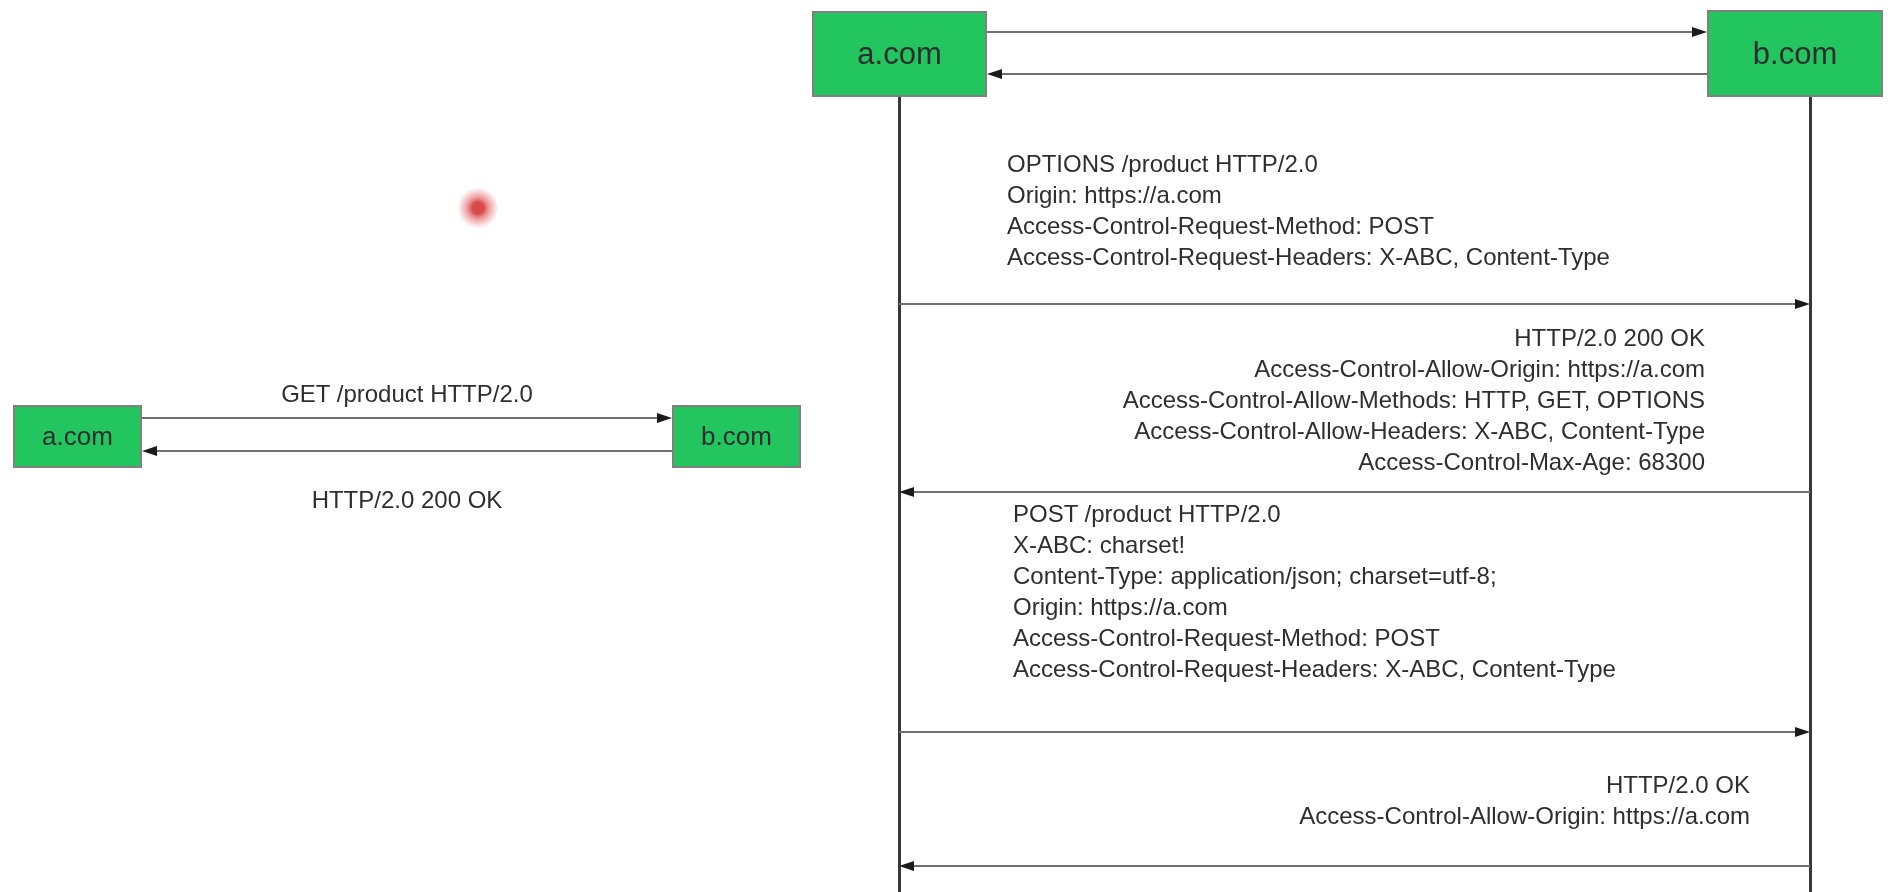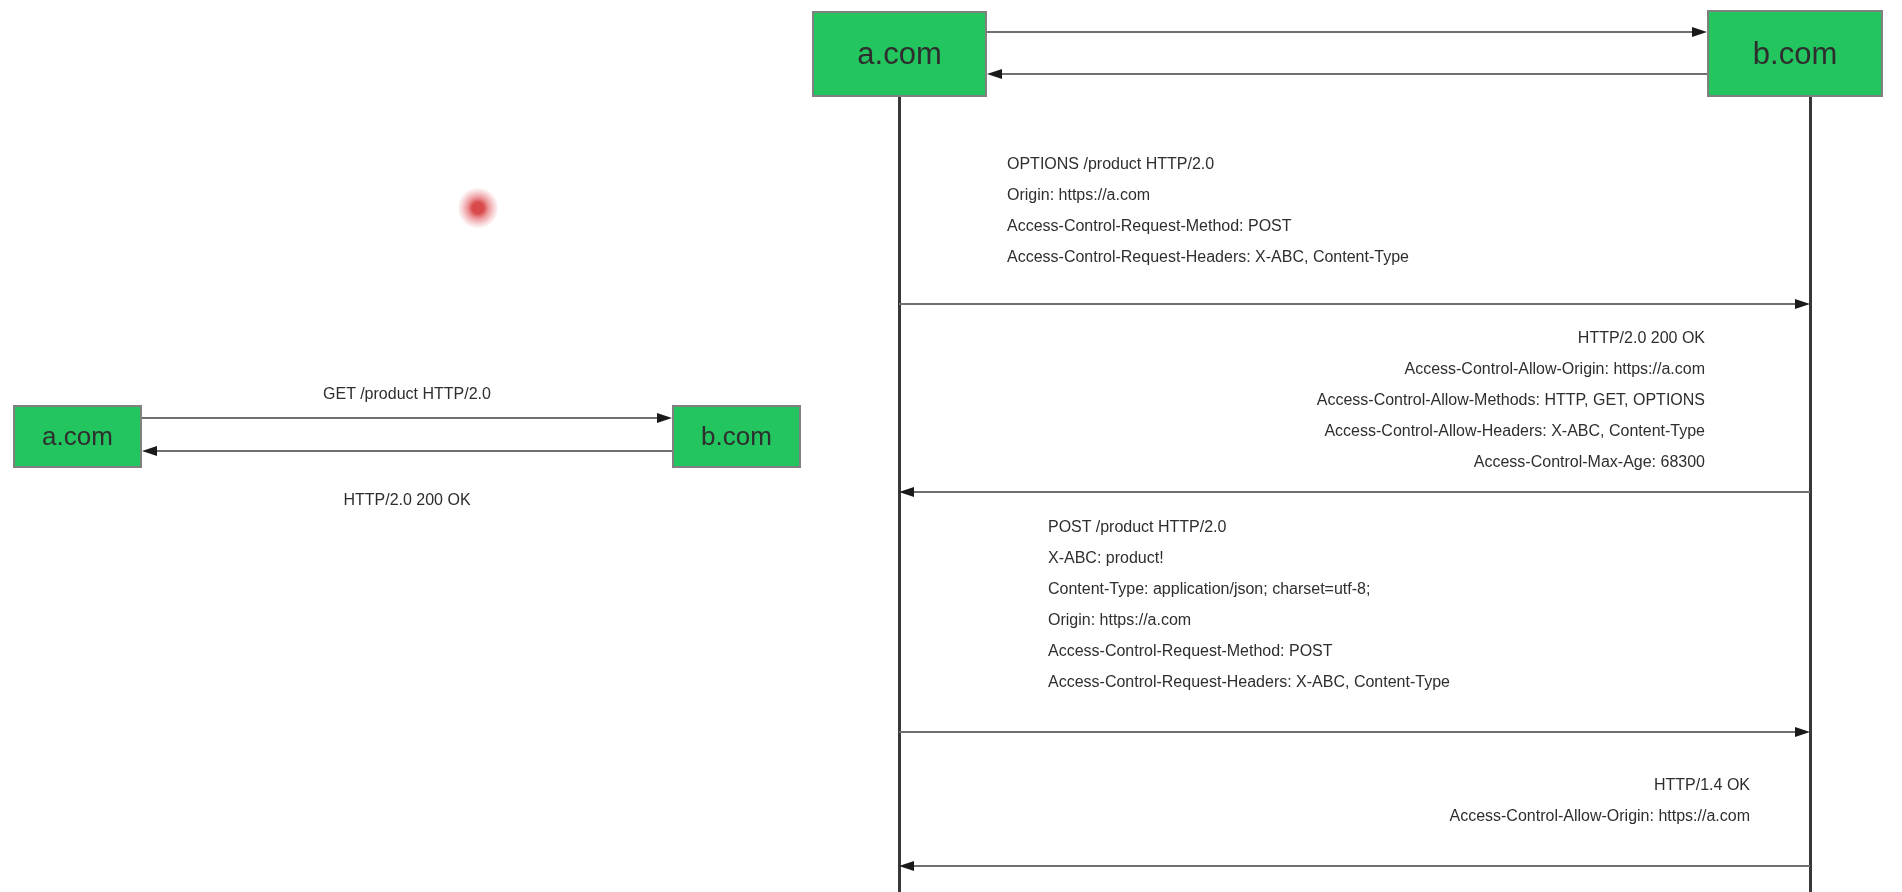--- a/index.html
+++ b/index.html
@@ -41,21 +41,21 @@
     border-bottom: 5px solid transparent;
   }
   .arrow.dir-left .head {
     left: 0;
     border-right: 15px solid var(--arrow-head, #1a1a1a);
     border-top: 5px solid transparent;
     border-bottom: 5px solid transparent;
   }
   .msg {
     position: absolute;
-    font-size: 16px;
+    font-size: 24px;
     line-height: 31px;
     white-space: nowrap;
   }
   .msg.align-right { text-align: right; }
   .msg.align-center { text-align: center; margin-top: 8px; }
 
   
   .simple-client-box { left: 13px;  top: 405px; width: 129px; height: 63px; font-size: 26px; }
   .simple-server-box { left: 672px; top: 405px; width: 129px; height: 63px; font-size: 26px; }
   .simple-request-label  { left: 142px; top: 370px; width: 530px; }
@@ -81,21 +81,21 @@
   .seq-server-box { left: 1707px; top: 10px; width: 176px; height: 87px; font-size: 31px; }
   .seq-top-arrow-right { left: 987px; top: 27px; width: 720px; }
   .seq-top-arrow-left  { left: 987px; top: 69px; width: 720px; }
   .seq-client-lifeline { left: 898px;  top: 97px; height: 795px; }
   .seq-server-lifeline { left: 1809px; top: 97px; height: 795px; }
 
   .msg-1 { left: 1007px; top: 148px; }
   .arrow-1 { left: 899px; top: 299px; width: 911px; }
   .msg-2 { left: 897px; top: 322px; width: 808px; }
   .arrow-2 { left: 899px; top: 487px; width: 911px; }
-  .msg-3 { left: 1013px; top: 511px; margin-left: 35px; }
+  .msg-3 { left: 1013px; top: 498px; }
   .arrow-3 { left: 899px; top: 727px; width: 911px; }
   .msg-4 { left: 897px; top: 769px; width: 853px; }
   .arrow-4 { left: 899px; top: 861px; width: 911px; }
 </style>
 </head>
 <body>
 
 <div>
 
   <div class="actor-box simple-client-box">
@@ -169,34 +169,34 @@
     <div>Access-Control-Max-Age: 68300</div>
   </div>
 
   <div class="arrow dir-left arrow-2">
     <div class="line"></div>
     <div class="head"></div>
   </div>
 
   <div class="msg msg-3">
     <div>POST /product HTTP/2.0</div>
-    <div>X-ABC: product!</div>
+    <div>X-ABC: charset!</div>
     <div>Content-Type: application/json; charset=utf-8;</div>
     <div>Origin: https://a.com</div>
     <div>Access-Control-Request-Method: POST</div>
     <div>Access-Control-Request-Headers: X-ABC, Content-Type</div>
   </div>
 
   <div class="arrow dir-right arrow-3">
     <div class="line"></div>
     <div class="head"></div>
   </div>
 
   <div class="msg align-right msg-4">
-    <div>HTTP/1.4 OK</div>
+    <div>HTTP/2.0 OK</div>
     <div>Access-Control-Allow-Origin: https://a.com</div>
   </div>
 
   <div class="arrow dir-left arrow-4">
     <div class="line"></div>
     <div class="head"></div>
   </div>
 
 </div>
 

